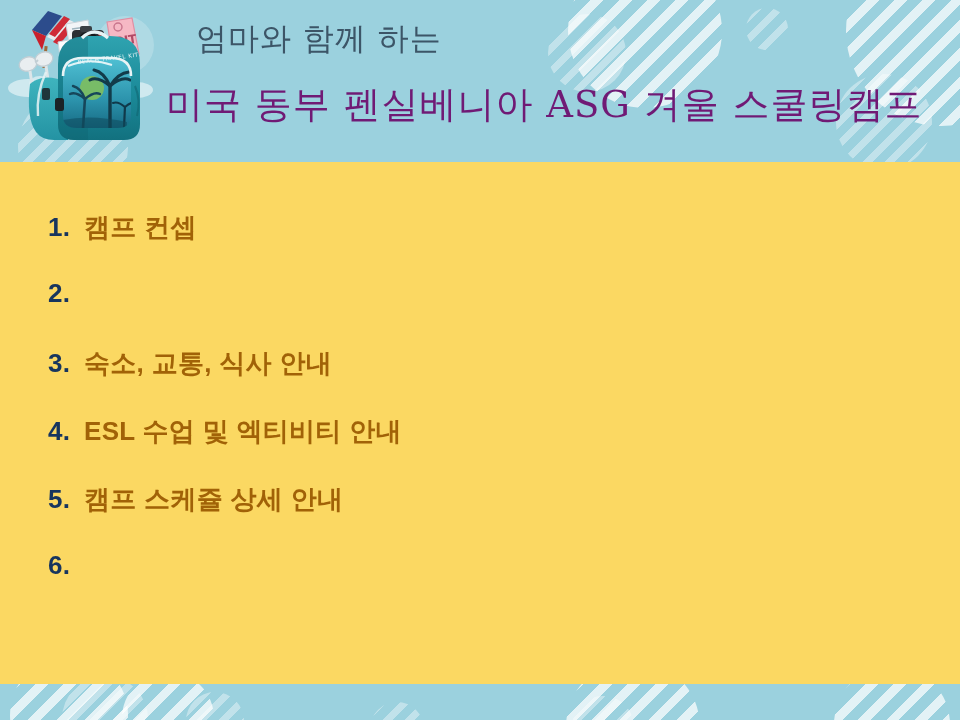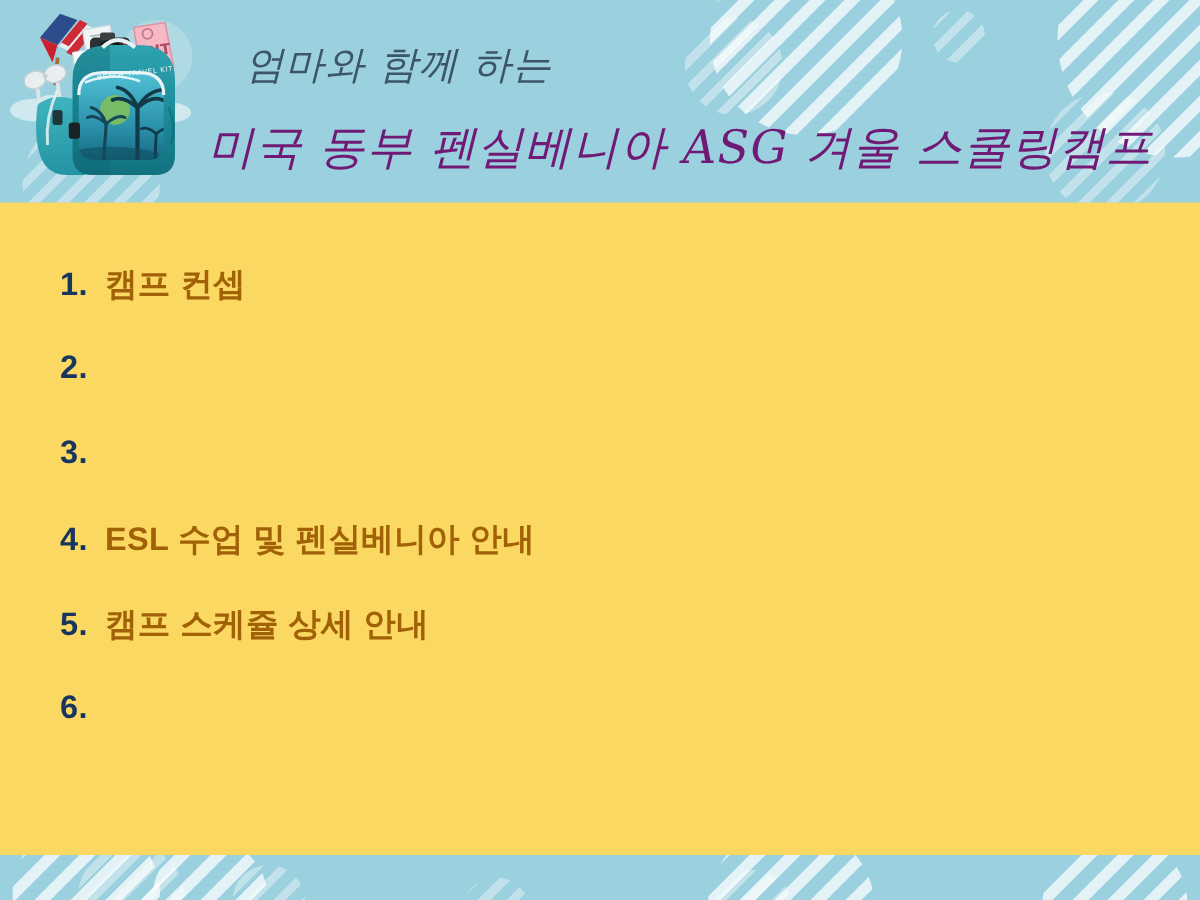--- a/index.html
+++ b/index.html
@@ -55,24 +55,23 @@
     position: absolute;
     left: 0;
     top: 0;
     width: 960px;
     height: 162px;
     overflow: hidden;
   }
   .header-text {
     position: absolute;
     left: 0;
-    top: 17px;
+    top: 4px;
     width: 960px;
     height: 123px;
-    font-style: italic;
   }
   .subtitle {
     position: absolute;
     left: 196px;
     top: 14px;
     font-family: "DejaVu Serif", "Liberation Serif", serif;
     font-size: 31px;
     letter-spacing: 1px;
     color: #3C5567;
     white-space: nowrap;
@@ -280,25 +279,26 @@
         <span class="agenda-num">1.</span>
         <span class="agenda-label">캠프 컨셉</span>
       </div>
 
       <div class="agenda-item">
         <span class="agenda-num">2.</span>
       </div>
 
       <div class="agenda-item">
         <span class="agenda-num">3.</span>
+        <span class="agenda-label">숙소, 교통, 식사 안내</span>
       </div>
 
       <div class="agenda-item">
         <span class="agenda-num">4.</span>
-        <span class="agenda-label">ESL 수업 및 펜실베니아 안내</span>
+        <span class="agenda-label">ESL 수업 및 엑티비티 안내</span>
       </div>
 
       <div class="agenda-item">
         <span class="agenda-num">5.</span>
         <span class="agenda-label">캠프 스케쥴 상세 안내</span>
       </div>
 
       <div class="agenda-item">
         <span class="agenda-num">6.</span>
       </div>

